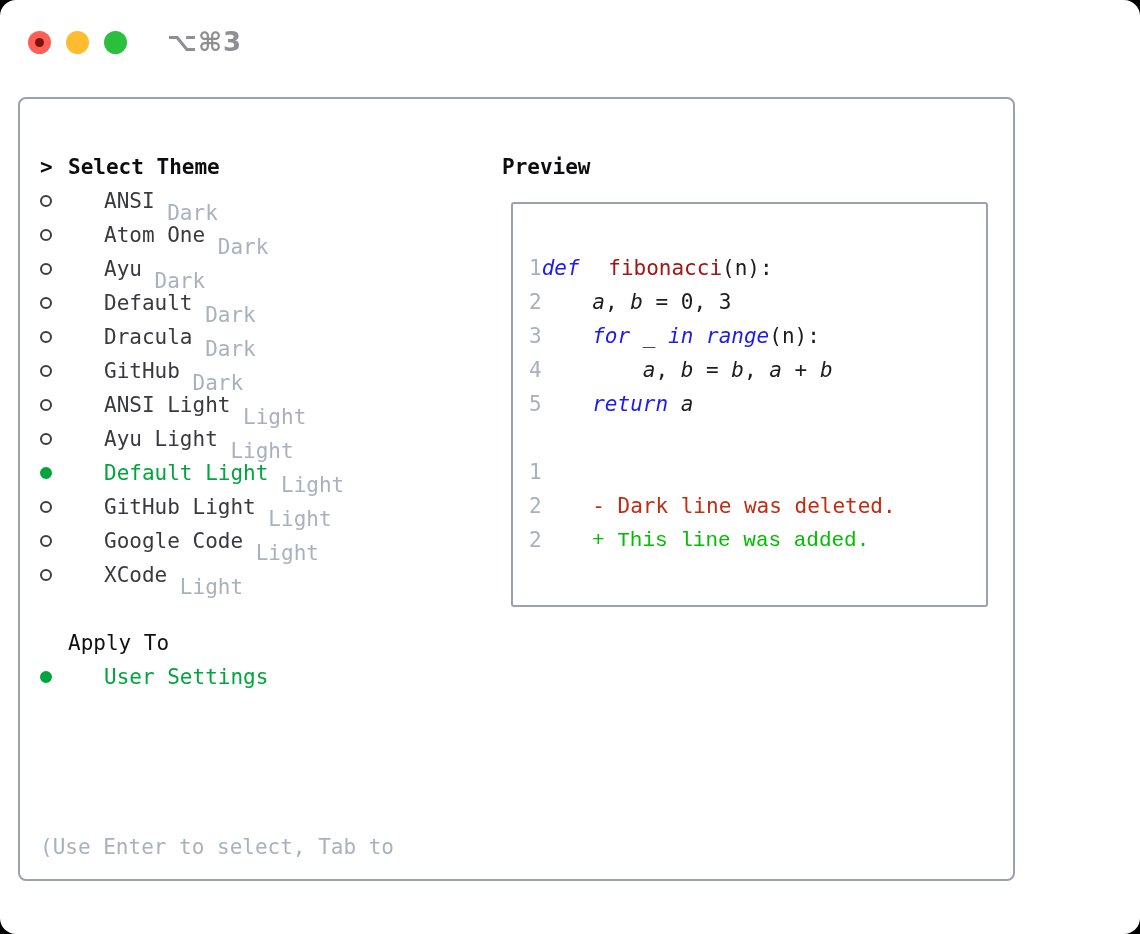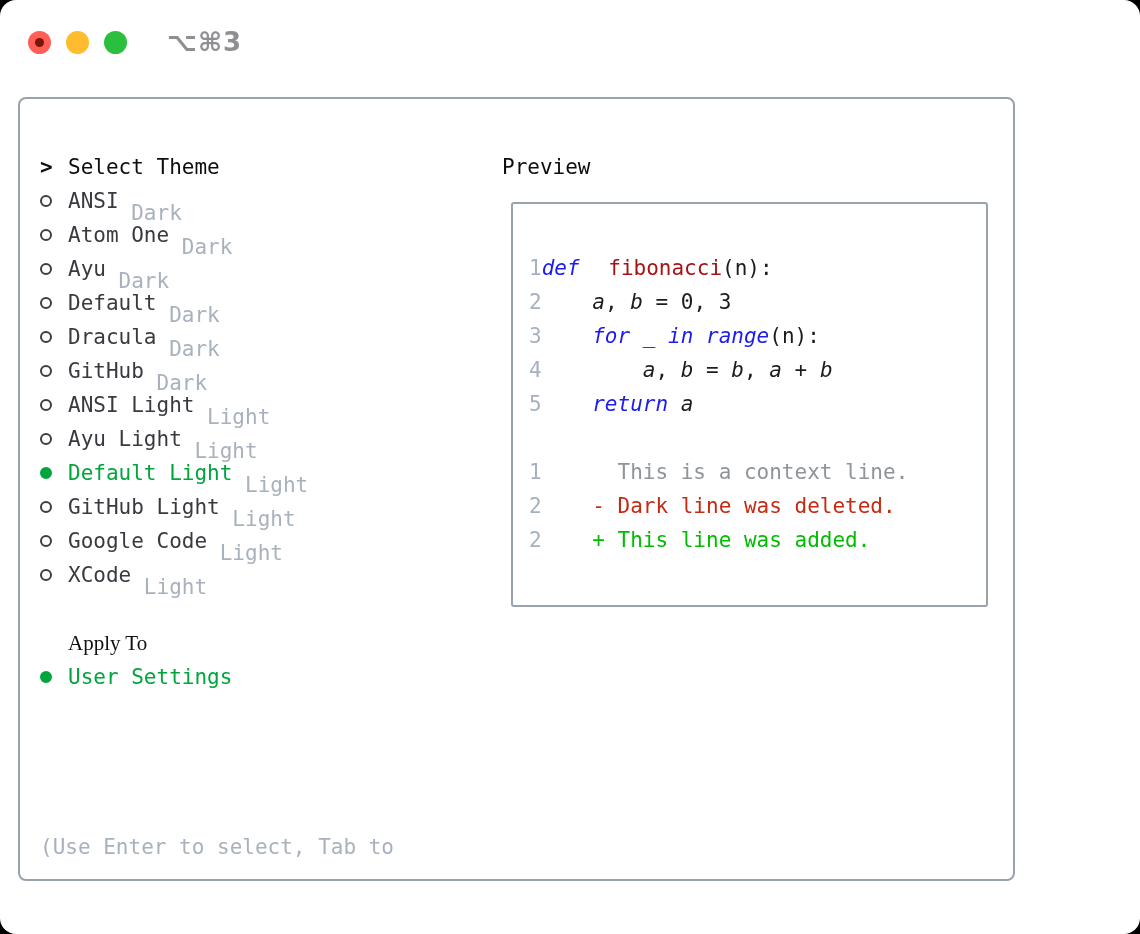--- a/index.html
+++ b/index.html
@@ -26,42 +26,42 @@
   .shortcut{margin-left:25px;font-family:"DejaVu Sans",sans-serif;
       font-size:26px;font-weight:bold;color:var(--c-shortcut);letter-spacing:1px;}
   
   .panel{position:absolute;left:18px;top:97px;width:997px;height:784px;
     border:2px solid var(--c-border);border-radius:8px;box-sizing:border-box;}
   .row{display:flex;align-items:center;height:34px;font-size:21px;color:var(--c-name);}
   .marker{width:28px;flex:0 0 28px;display:flex;align-items:center;}
   .marker.cursor{font-weight:bold;color:var(--c-header);}
   .circ{width:12px;height:12px;border:2px solid var(--c-circle);border-radius:50%;box-sizing:border-box;}
   .circ.sel{background:var(--c-green);border-color:var(--c-green);}
-  .h{font-weight:normal;color:var(--c-header);}
-  .h2{color:#101012;font-family:Liberation Serif, serif;}
-  .nm{white-space:pre;}
+  .h{font-weight:bold;color:var(--c-header);}
+  .h2{color:#101012;}
+  .nm{white-space:pre;margin-left:36px;}
   .nm.sel{color:var(--c-green);}
   .variant{color:var(--c-muted);margin-left:1ch;white-space:pre;margin-top:24px;}
   .theme-list{position:absolute;left:20px;top:51px;}
   .apply{position:absolute;left:20px;top:527px;}
   .help{position:absolute;left:20px;top:663px;font-size:21px;line-height:34px;color:var(--c-muted);white-space:pre;}
   
   .preview-head{position:absolute;left:482px;top:51px;height:34px;display:flex;align-items:center;
-    font-size:21px;font-weight:normal;color:var(--c-header);}
+    font-size:21px;font-weight:bold;color:var(--c-header);}
   .pbox{position:absolute;left:491px;top:103px;width:477px;height:405px;box-sizing:border-box;
     border:2px solid var(--c-border);border-radius:3px;padding:47px 0 0 16px;overflow:hidden;}
   .pline{height:34px;display:flex;align-items:center;white-space:pre;
     font-size:21px;color:var(--c-code);}
   .lnum{color:var(--c-linenum);display:inline-block;width:1ch;white-space:pre;}
   .tk-k{color:var(--c-keyword);font-style:italic;}
   .tk-f{color:var(--c-function);margin-left:16px;}
   .tk-v{font-style:italic;}
   .tk-ctx{color:var(--c-context);}
   .tk-del{color:var(--c-deleted);}
-  .tk-add{color:var(--c-added);}
+  .tk-add{color:var(--c-added);font-family:Liberation Mono, monospace;}
 </style>
 </head>
 <body>
 
 <div class="window">
 
   <div class="titlebar">
     <span class="tl red">
       <span class="tl-dot"></span>
     </span>
@@ -184,19 +184,19 @@
 
     <div class="preview-head">Preview</div>
 
     <div class="pbox" id="pbox">
         <div class="pline"><span class="lnum">1</span> <span class="tk-k">def</span><span> </span><span class="tk-f">fibonacci</span><span>(n):</span></div>
         <div class="pline"><span class="lnum">2</span> <span>    </span><span class="tk-v">a</span><span>, </span><span class="tk-v">b</span><span> = 0, 3</span></div>
         <div class="pline"><span class="lnum">3</span> <span>    </span><span class="tk-k">for</span><span> _ </span><span class="tk-k">in</span><span> </span><span class="tk-k">range</span><span>(n):</span></div>
         <div class="pline"><span class="lnum">4</span> <span>        </span><span class="tk-v">a</span><span>, </span><span class="tk-v">b</span><span> = </span><span class="tk-v">b</span><span>, </span><span class="tk-v">a</span><span> + </span><span class="tk-v">b</span></div>
         <div class="pline"><span class="lnum">5</span> <span>    </span><span class="tk-k">return</span><span> </span><span class="tk-v">a</span></div>
         <div class="pline"></div>
-        <div class="pline"><span class="lnum">1</span> <span class="tk-ctx">      This is a context line.</span></div>
+        <div class="pline"><span class="lnum">1</span> </div>
         <div class="pline"><span class="lnum">2</span> <span class="tk-del">    - Dark line was deleted.</span></div>
         <div class="pline"><span class="lnum">2</span> <span class="tk-add">    + This line was added.</span></div>
       </div>
 
   </div>
 </div>
 
 </body></html>

